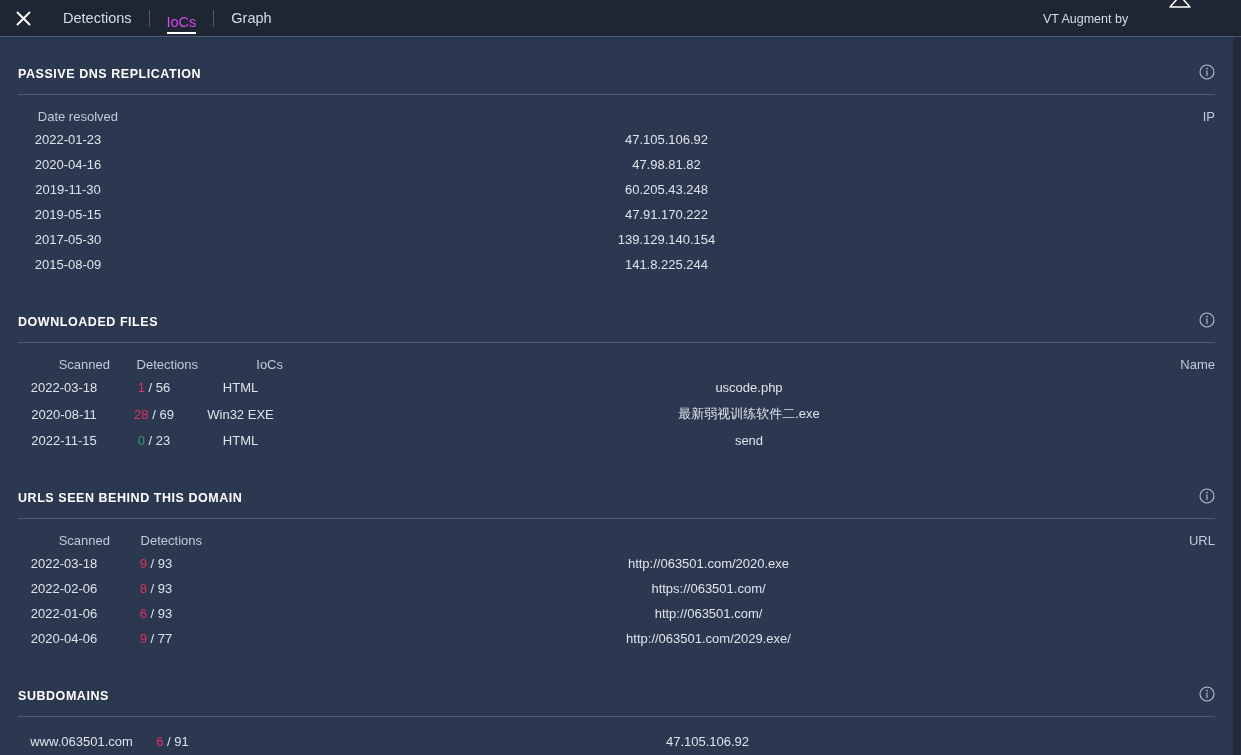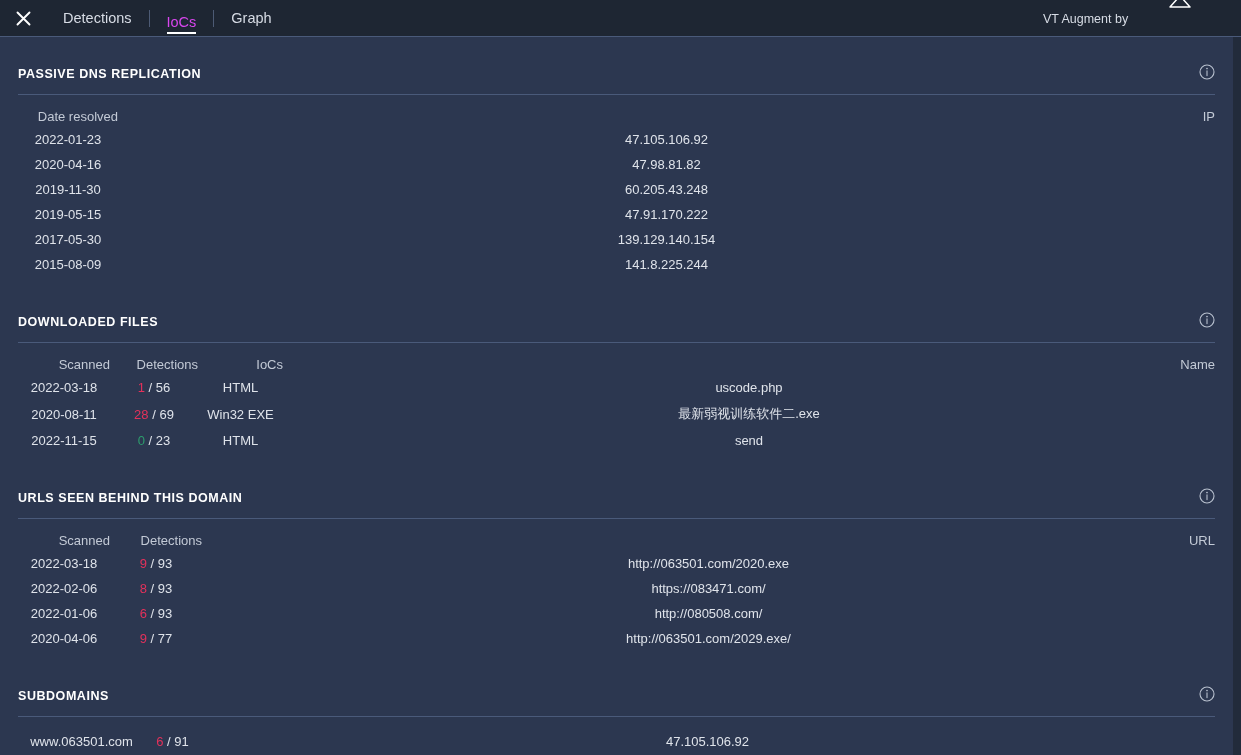--- a/index.html
+++ b/index.html
@@ -243,26 +243,26 @@
       </thead>
       <tbody>
         <tr>
           <td>2022-03-18</td>
           <td><span class="red">9</span><span class="slash"> / </span><span>93</span></td>
           <td>http://063501.com/2020.exe</td>
         </tr>
         <tr>
           <td>2022-02-06</td>
           <td><span class="red">8</span><span class="slash"> / </span><span>93</span></td>
-          <td>https://083471.com/</td>
+          <td>https://063501.com/</td>
         </tr>
         <tr>
           <td>2022-01-06</td>
           <td><span class="red">6</span><span class="slash"> / </span><span>93</span></td>
-          <td>http://080508.com/</td>
+          <td>http://063501.com/</td>
         </tr>
         <tr>
           <td>2020-04-06</td>
           <td><span class="red">9</span><span class="slash"> / </span><span>77</span></td>
           <td>http://063501.com/2029.exe/</td>
         </tr>
       </tbody>
     </table>
   </div>
 

